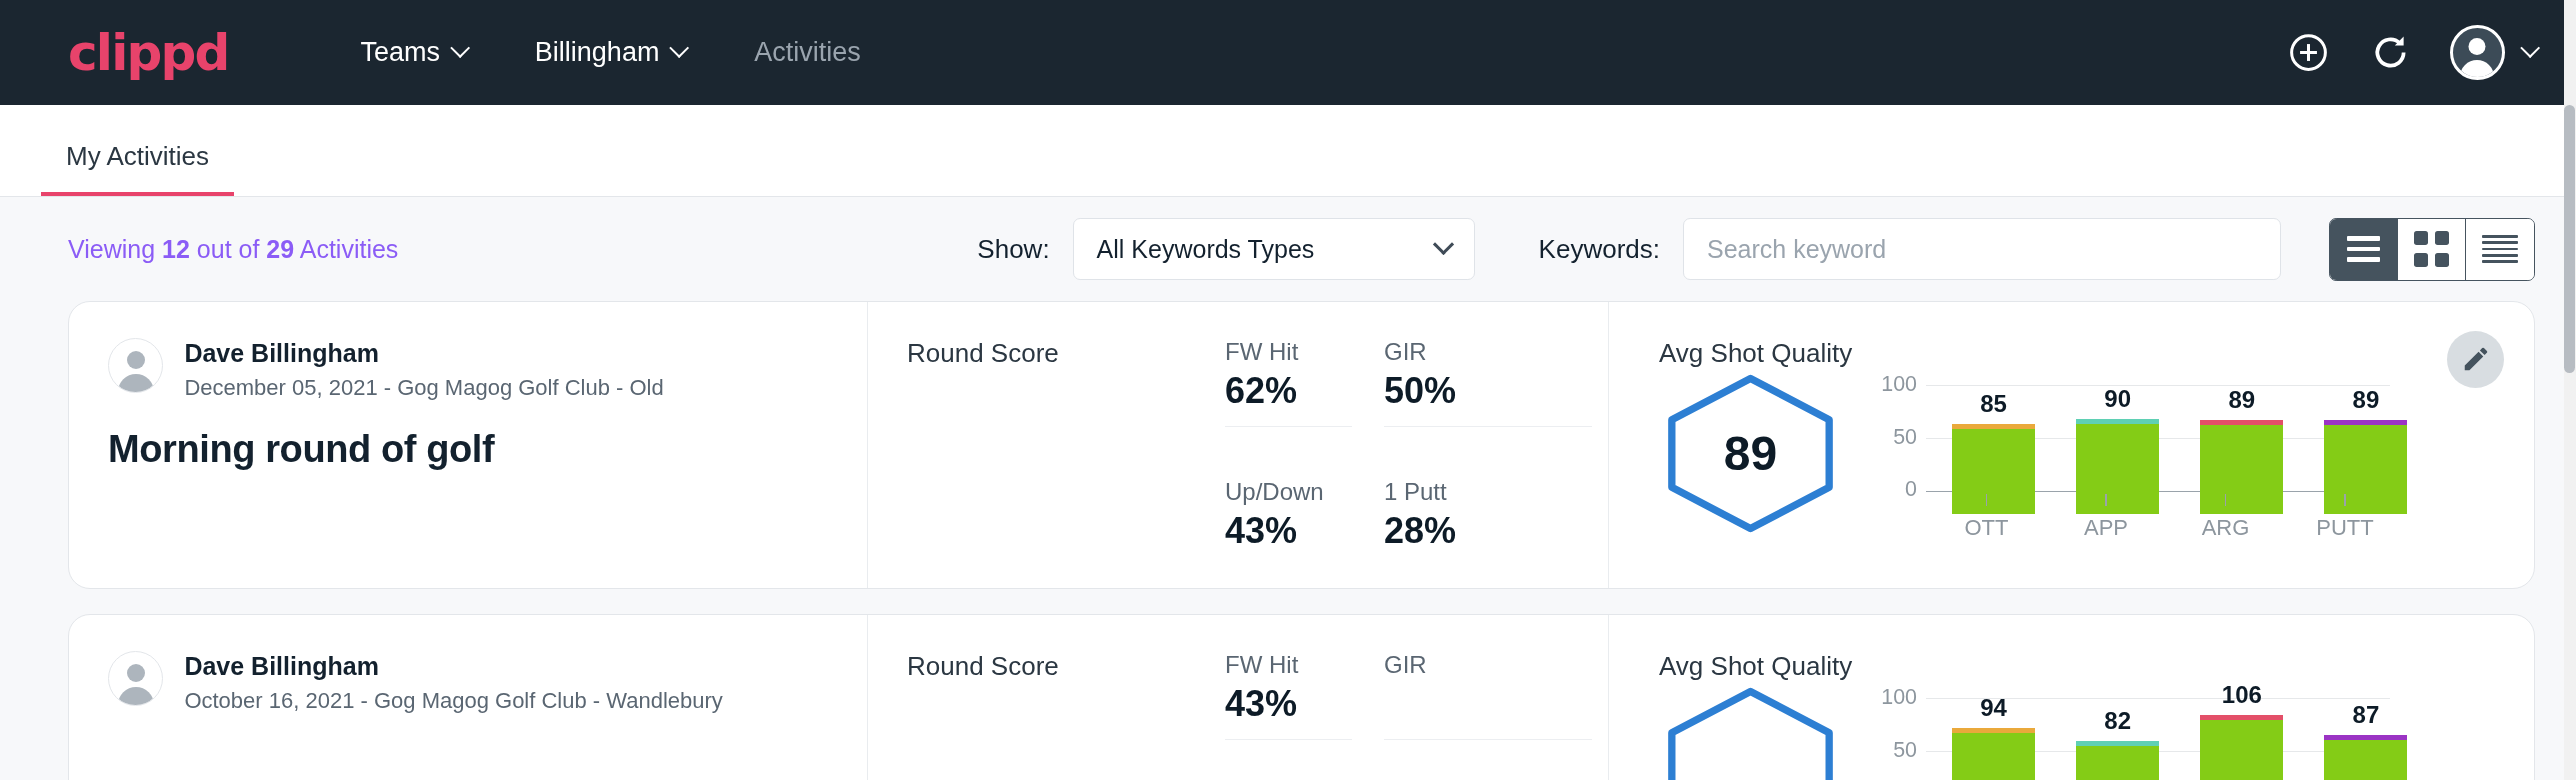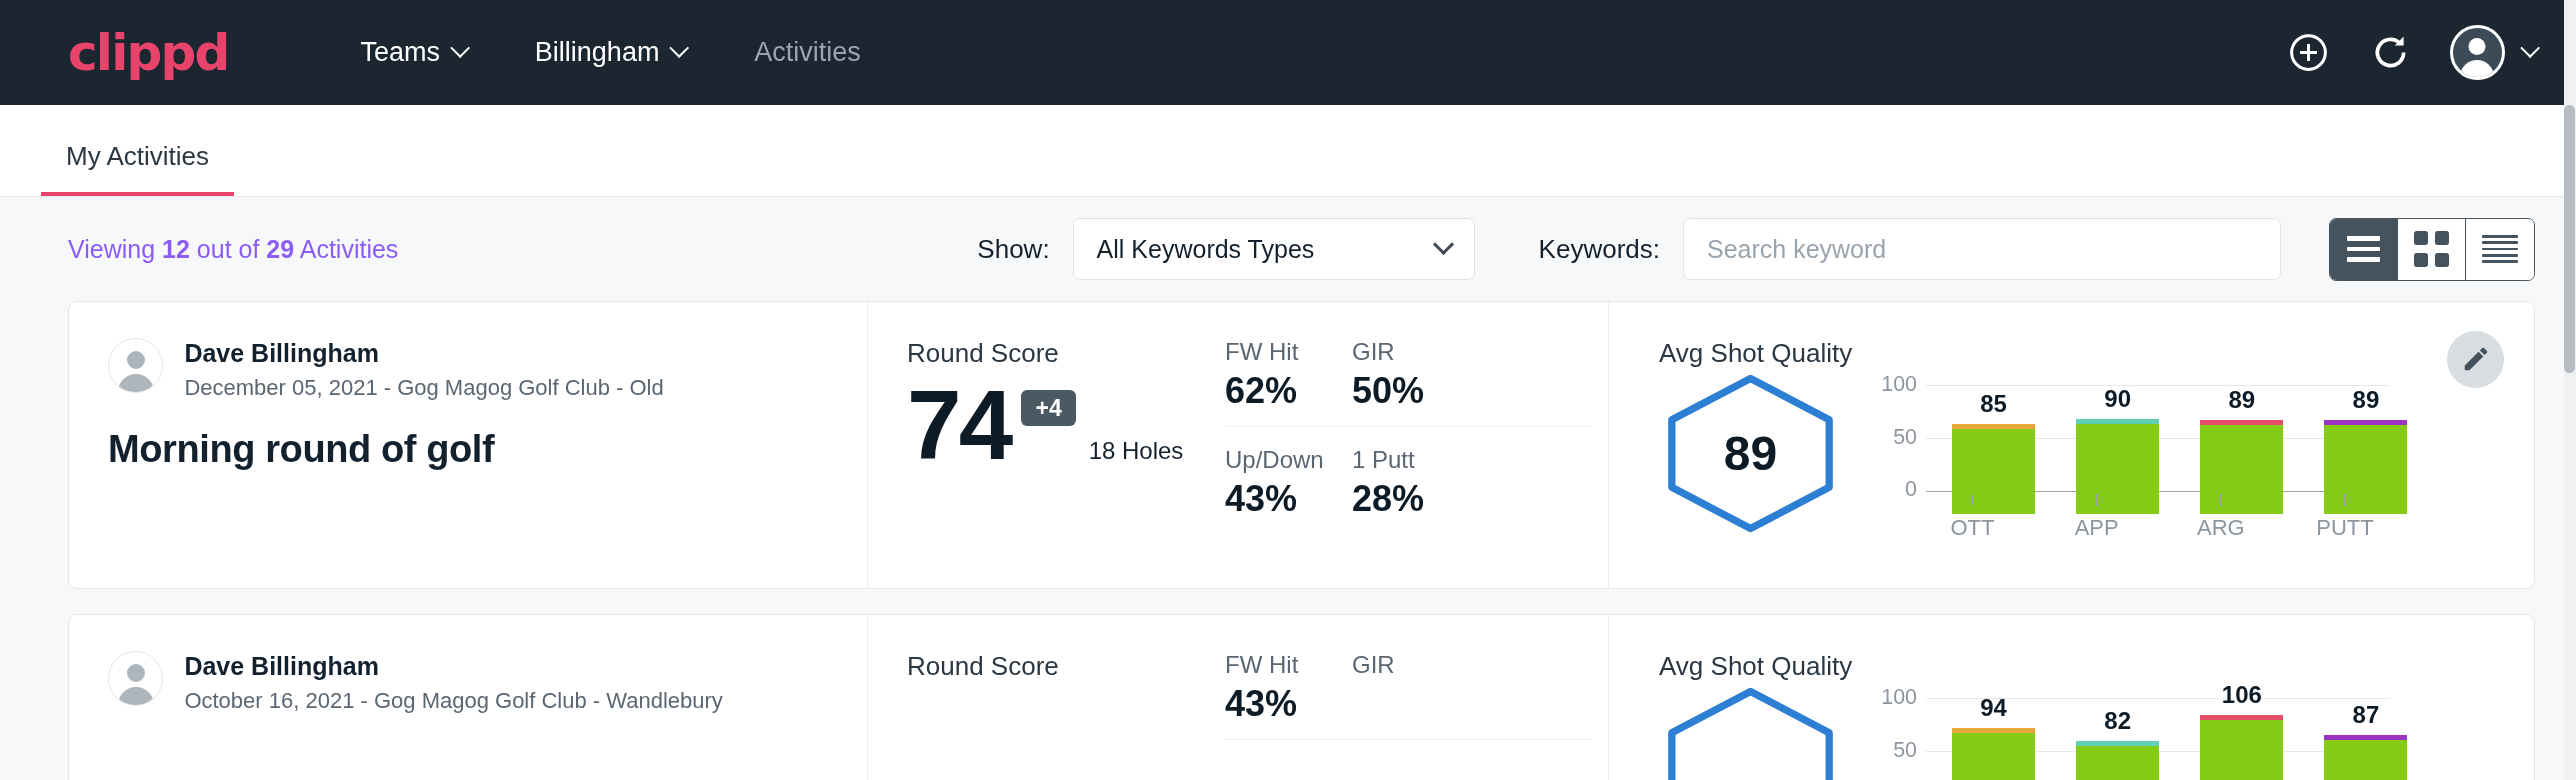--- a/index.html
+++ b/index.html
@@ -139,21 +139,21 @@
   
   .cards {
     padding: 0 41px 0 68px;
     height: calc(780px - 105px - 92px - 104px);
     overflow: hidden;
     position: relative;
   }
   .card {
     background: #ffffff;
     border: 0.9px solid #e3e6ea;
-    border-radius: 9px;
+    border-radius: 22px;
     height: 288px;
     margin-bottom: 25px;
     display: flex;
     align-items: stretch;
     position: relative;
   }
   
   .col-left {
     width: 799px;
     padding: 36px 43px 0 39px;
@@ -191,20 +191,21 @@
 
   
   .col-stats {
     width: 384px;
     padding: 36px 16px 0 0;
     display: grid;
     grid-template-columns: 127px 1fr;
     grid-auto-rows: min-content;
     column-gap: 0; row-gap: 0;
     border-right: 0.9px solid #e9ecef;
+    gap: 32px;
   }
   .stat { padding-right: 32px; }
   .stat .k { font-size: 24px; color: #5a6672; }
   .stat .v { font-size: 36px; font-weight: 700; color: #0d1b27; margin-top: 3.6px; }
   .stat.underline { border-bottom: 1.8px solid #eceef1; padding-bottom: 14.3px; }
   .stat.lower { padding-top: 19.6px; }
 
   
   .col-quality {
     flex: 1;
@@ -231,21 +232,21 @@
     position: absolute; left: 55px; right: 12.5px; bottom: 1.8px; top: 12.5px;
     display: flex; justify-content: space-between; align-items: flex-end;
   }
   .barcol { width: 83px; position: relative; height: 100%; display: flex; flex-direction: column; justify-content: flex-end; }
   .bar { background: #84cc16; position: relative; width: 100%; margin-left: 21px; }
   .bartop { position: absolute; top: 0; left: 0; right: 0; height: 5.4px; }
   .barval {
     position: absolute; bottom: 100%; left: 0; right: 0; text-align: center;
     font-size: 24px; font-weight: 700; color: #0d1b27; margin-bottom: 5.4px;
   }
-  .ticks { position: absolute; left: 55px; right: 12.5px; display: flex; justify-content: space-between; }
+  .ticks { position: absolute; left: 69px; right: 12.5px; display: flex; justify-content: space-between; }
   .tickcol { width: 83px; display: flex; flex-direction: column; align-items: center; }
   .tickmark { width: 1.8px; height: 12.5px; background: #9aa3ab; }
   .ticklabel { font-size: 22px; color: #8d969e; margin-top: 9px; }
 
   .edit-btn {
     position: absolute; top: 28.6px; right: 30px;
     width: 57px; height: 57px; border-radius: 50%;
     background: #d8dde1;
     display: flex; align-items: center; justify-content: center;
     cursor: pointer;
@@ -366,25 +367,20 @@
         <div>
           <div class="pname">Dave Billingham</div>
           <div class="pmeta">December 05, 2021 - Gog Magog Golf Club - Old</div>
         </div>
       </div>
       <div class="ctitle">Morning round of golf</div>
     </div>
 
     <div class="col-score">
       <div class="sec-label">Round Score</div>
-      <div class="scorerow">
-        <span class="bignum">74</span>
-        <span class="badge">+4</span>
-        <span class="holes">18 Holes</span>
-      </div>
     </div>
 
     <div class="col-stats">
       <div class="stat underline">
         <div class="k">FW Hit</div>
         <div class="v">62%</div>
       </div>
       <div class="stat underline">
         <div class="k">GIR</div>
         <div class="v">50%</div>

